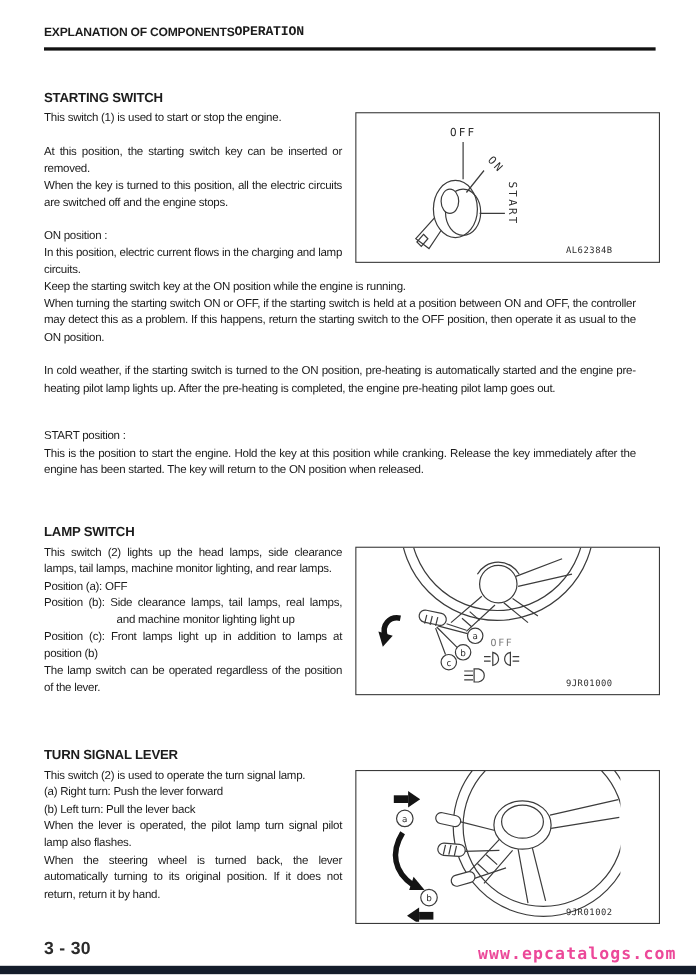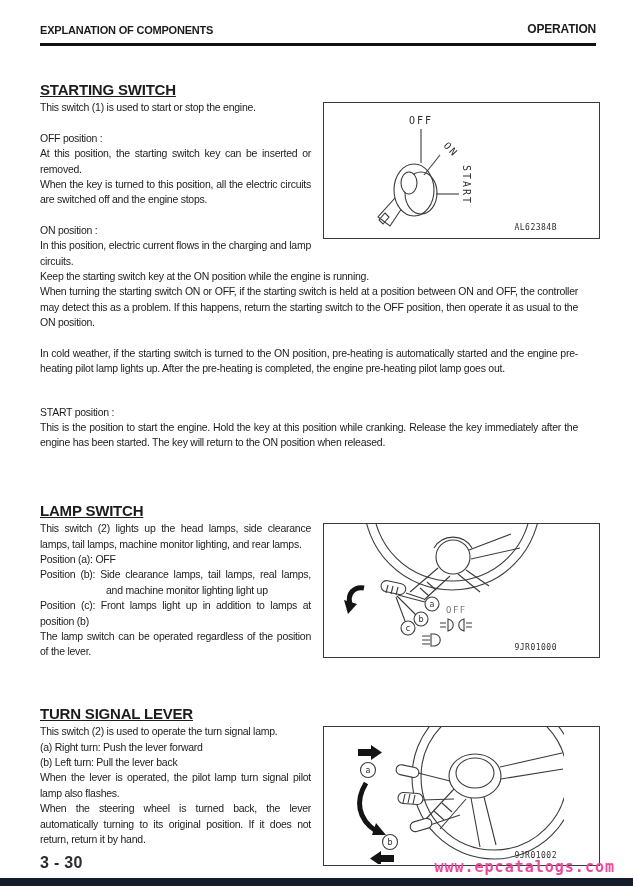--- a/index.html
+++ b/index.html
@@ -5,33 +5,33 @@
   * { margin:0; padding:0; box-sizing:border-box; }
   html,body { background:#ffffff; }
   .page {
     position:relative; width:633px; height:886px; background:#fff;
     font-family:"Liberation Sans", sans-serif; color:#1c1c1c;
     overflow:hidden; outline:1px solid #d9d9d9;
   }
   
   .header {
     margin:22px 37px 0 40px; padding-bottom:7px;
-    display:flex; justify-content:space-between; align-items:flex-end;
+    display:flex; align-items:flex-end;
     border-bottom:3px solid #121212;
   }
   .header .h-left { font-size:11px; font-weight:bold; letter-spacing:-0.2px; }
-  .header .h-right { font-size:12px; font-weight:bold; letter-spacing:-0.2px; }
+  .header .h-right { font-size:12px; font-weight:bold; letter-spacing:-0.2px;font-family:Liberation Mono, monospace; }
 
   
   .content { padding:0 55px 0 40px; font-size:10.5px; line-height:15.4px; letter-spacing:-0.25px; }
   .section { clear:both; }
   .sec-1 { margin-top:36px; }
-  .sec-2 { margin-top:52px; }
+  .sec-2 { margin-top:41px; }
   .sec-3 { margin-top:46px; }
-  h2 { font-size:15px; font-weight:bold; letter-spacing:-0.2px; margin-bottom:3px;text-decoration:underline; }
+  h2 { font-size:12px; font-weight:bold; letter-spacing:-0.2px; margin-bottom:3px; }
   p.body { text-align:justify; }
   p.nojust { text-align:left; }
   .gap { height:15px; }
   .gap-lg { height:28px; }
   .hang { padding-left:66px; text-indent:-66px; text-align:justify; }
 
   
   .figure {
     float:right; width:277px; background:#fff;
     border:1.4px solid #3a3a3a; margin:2px -22px 10px 12px;
@@ -85,21 +85,20 @@
 
           <text class="fig-label" x="85" y="21">OFF</text>
           <text class="fig-label" transform="translate(119,43) rotate(47)">ON</text>
           <text class="fig-label" transform="translate(139,62) rotate(90)">START</text>
           <text class="fig-code" x="233" y="127" text-anchor="end">AL62384B</text>
         </svg>
       </div>
 
       <p class="body">This switch (1) is used to start or stop the engine.</p>
       <div class="gap"></div>
-      <p class="nojust">OFF position :</p>
       <p class="body">At this position, the starting switch key can be inserted or removed.</p>
       <p class="body">When the key is turned to this position, all the electric circuits are switched off and the engine stops.</p>
       <div class="gap"></div>
       <p class="nojust">ON position :</p>
       <p class="body">In this position, electric current flows in the charging and lamp circuits.</p>
       <p class="body">Keep the starting switch key at the ON position while the engine is running.</p>
       <p class="body">When turning the starting switch ON or OFF, if the starting switch is held at a position between ON and OFF, the controller may detect this as a problem. If this happens, return the starting switch to the OFF position, then operate it as usual to the ON position.</p>
       <div class="gap"></div>
       <p class="body">In cold weather, if the starting switch is turned to the ON position, pre-heating is automatically started and the engine pre-heating pilot lamp lights up.  After the pre-heating is completed, the engine pre-heating pilot lamp goes out.</p>
       <div class="gap-lg"></div>

